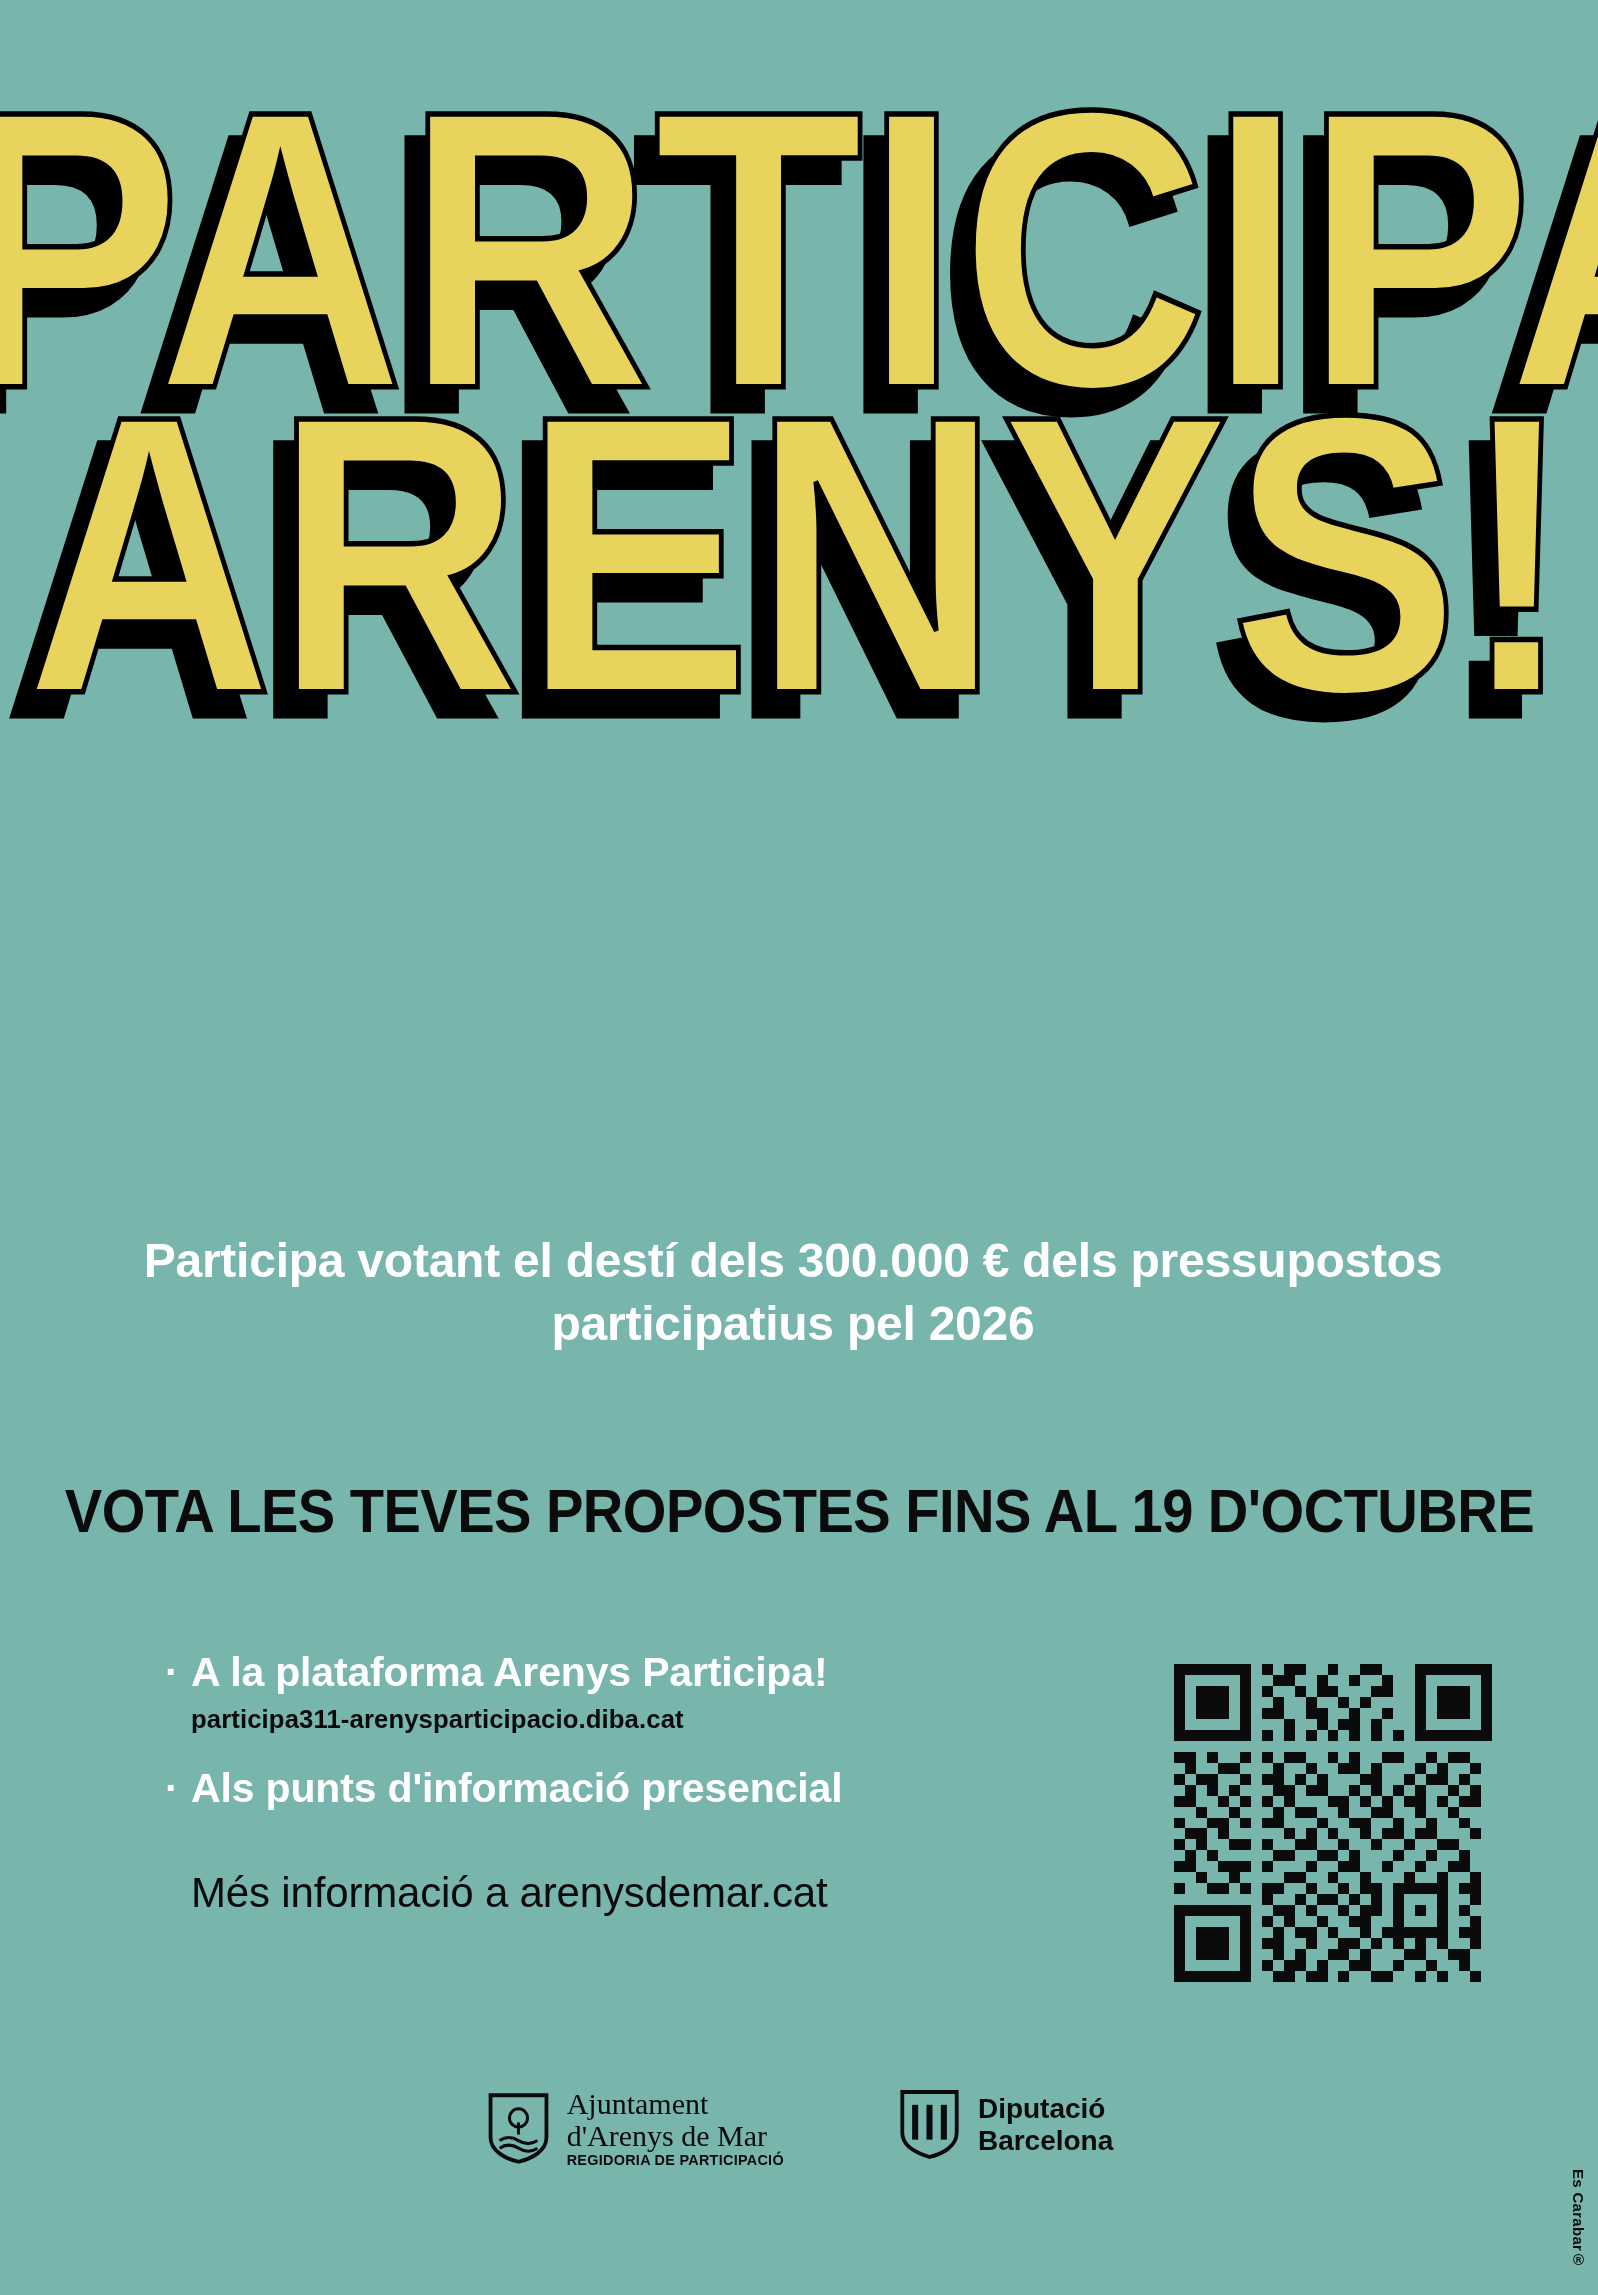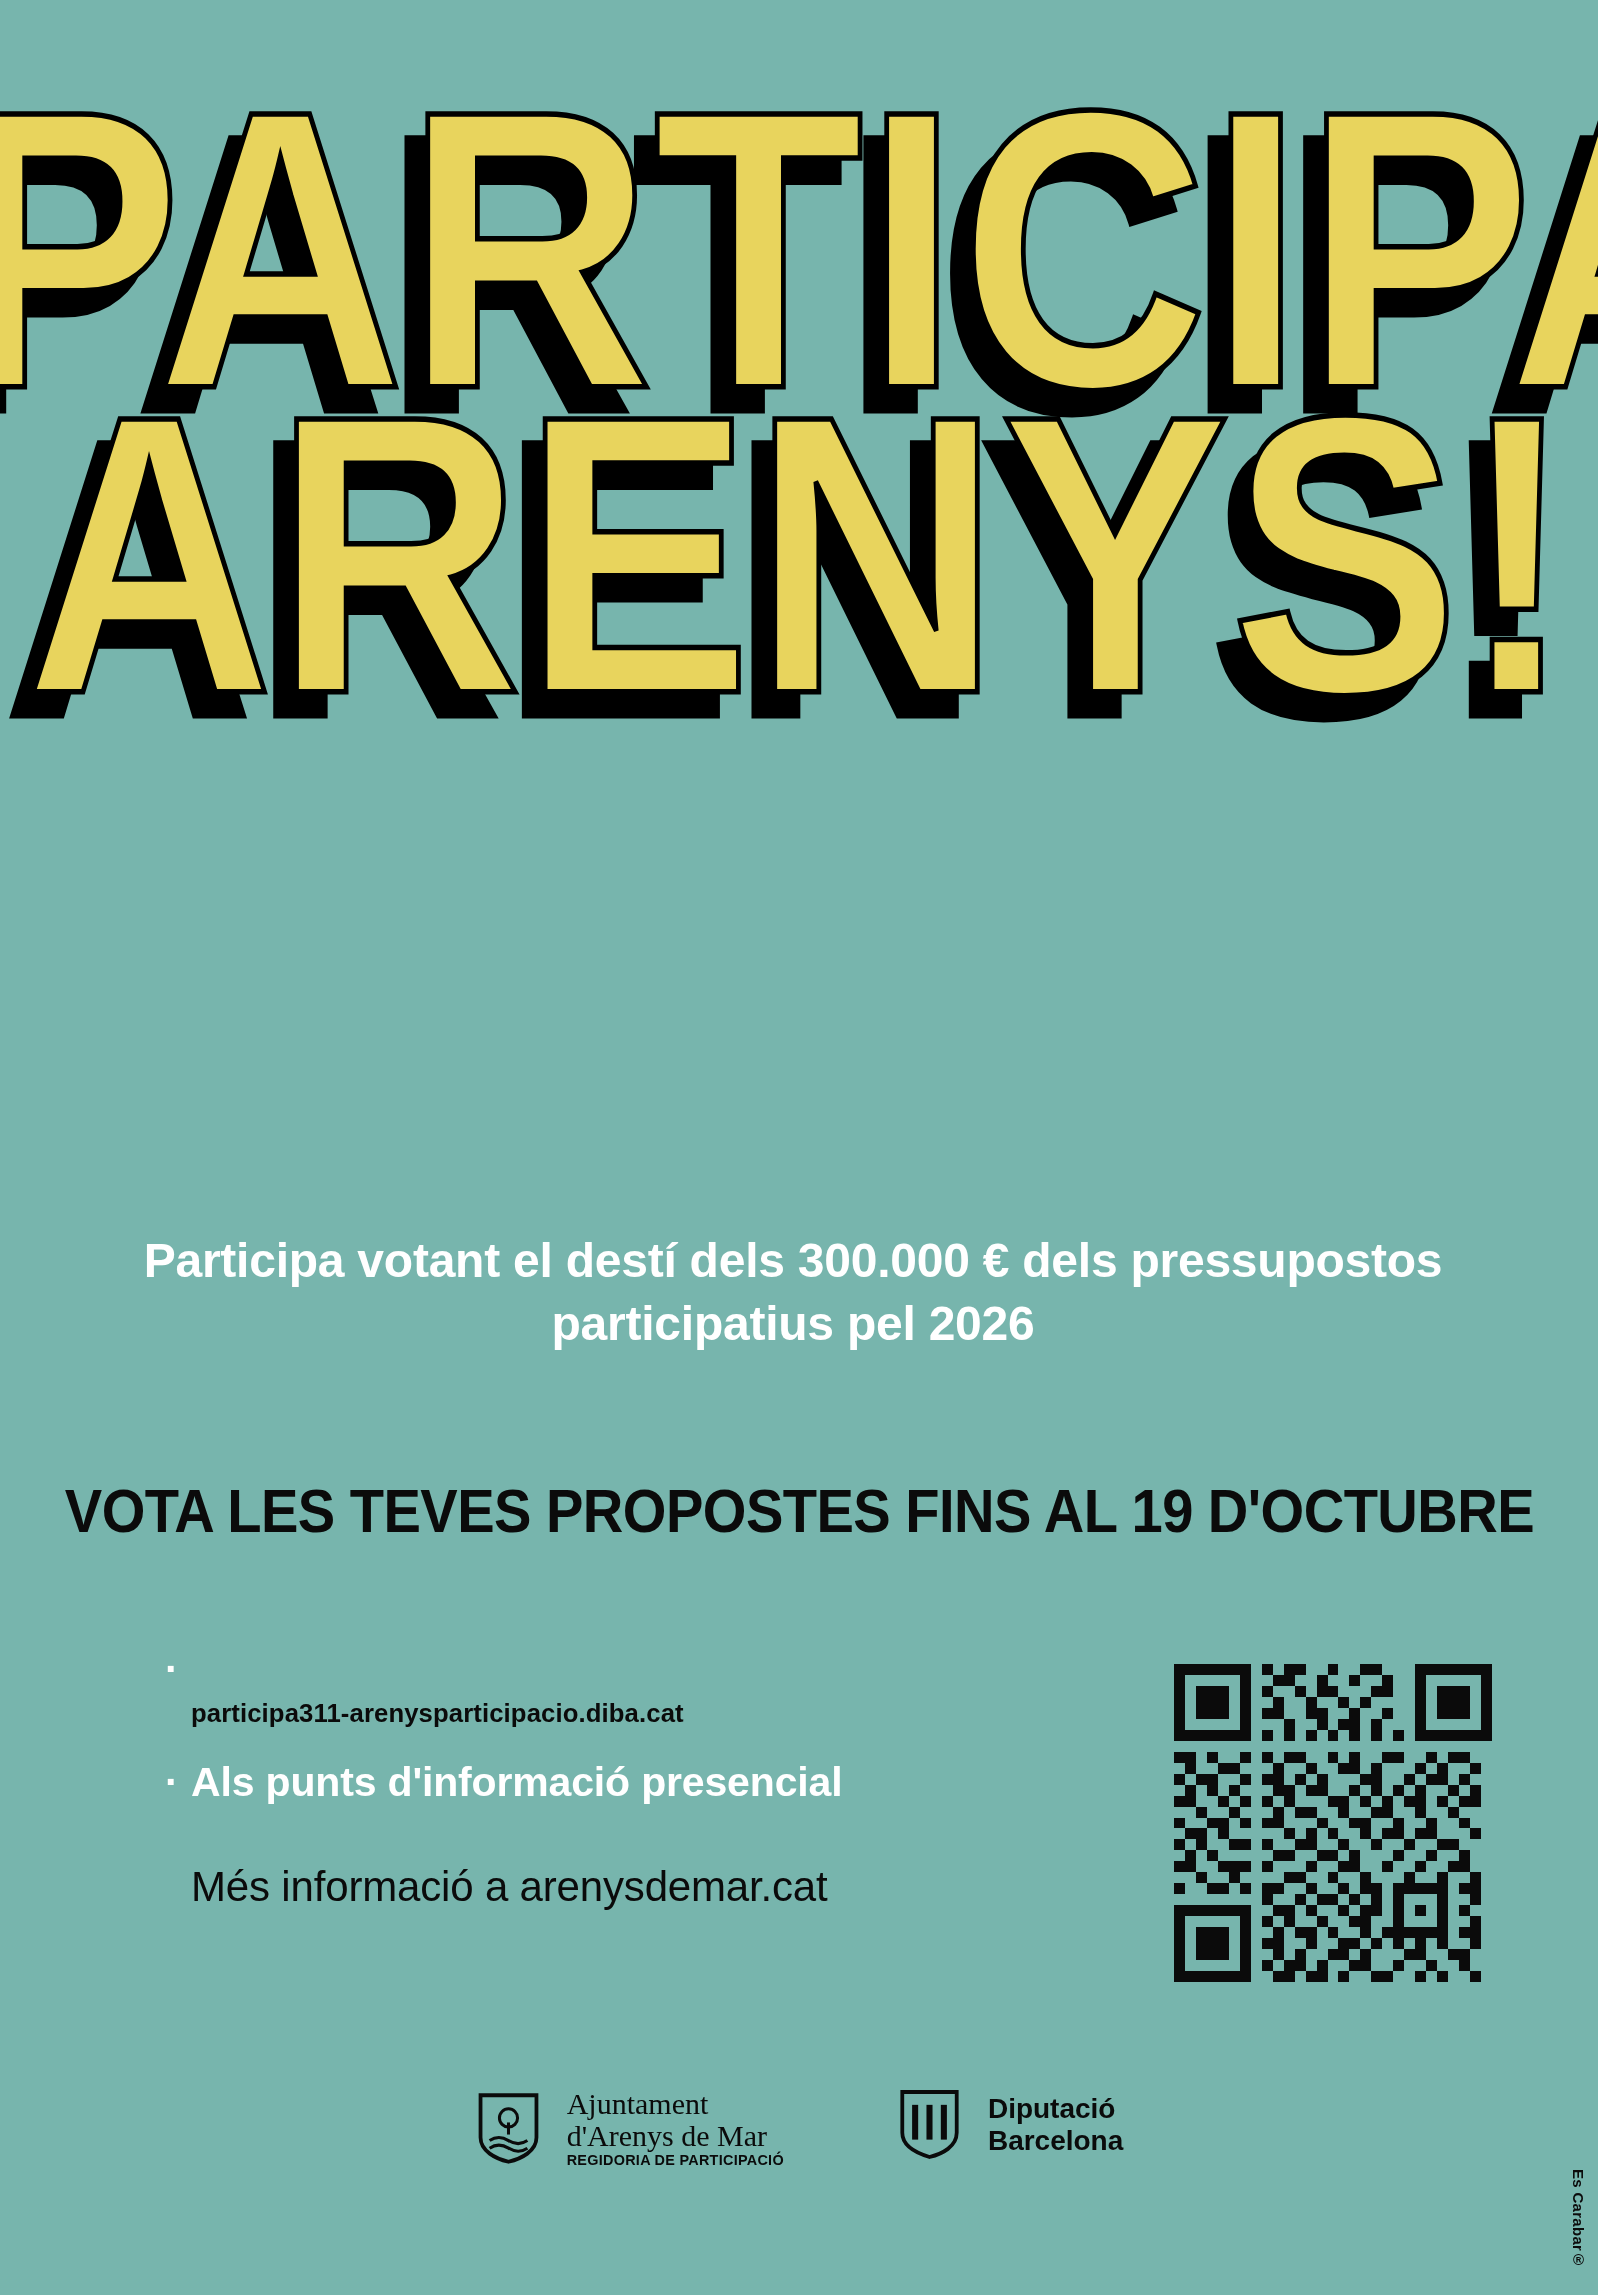--- a/index.html
+++ b/index.html
@@ -166,21 +166,21 @@
     width: 1599px;
     display: flex;
     justify-content: center;
     align-items: flex-start;
     gap: 113px;
   }
 
   .logo-group {
     display: flex;
     align-items: center;
-    gap: 26px;
+    gap: 16px;
     color: #0b0b0b;
   }
 
   .crest {
     width: 65px;
     height: 73px;
     flex: 0 0 auto;
   }
 
   .logo-text-serif {
@@ -234,20 +234,21 @@
   </div>
 
   <div class="subtitle">Participa votant el destí dels 300.000 € dels pressupostos participatius pel 2026</div>
 
   <div class="vote-line">VOTA LES TEVES PROPOSTES FINS AL 19 D'OCTUBRE</div>
 
   <div class="info-block">
 
     <div class="bullet-row">
       <span class="bullet-dot">·</span>
+      <span class="bullet-text">A la plataforma Arenys Participa!</span>
     </div>
     <div class="url-line">participa311-arenysparticipacio.diba.cat</div>
 
     <div class="bullet-row second">
       <span class="bullet-dot">·</span>
       <span class="bullet-text">Als punts d'informació presencial</span>
     </div>
 
     <div class="more-info">Més informació a arenysdemar.cat</div>
   </div>

